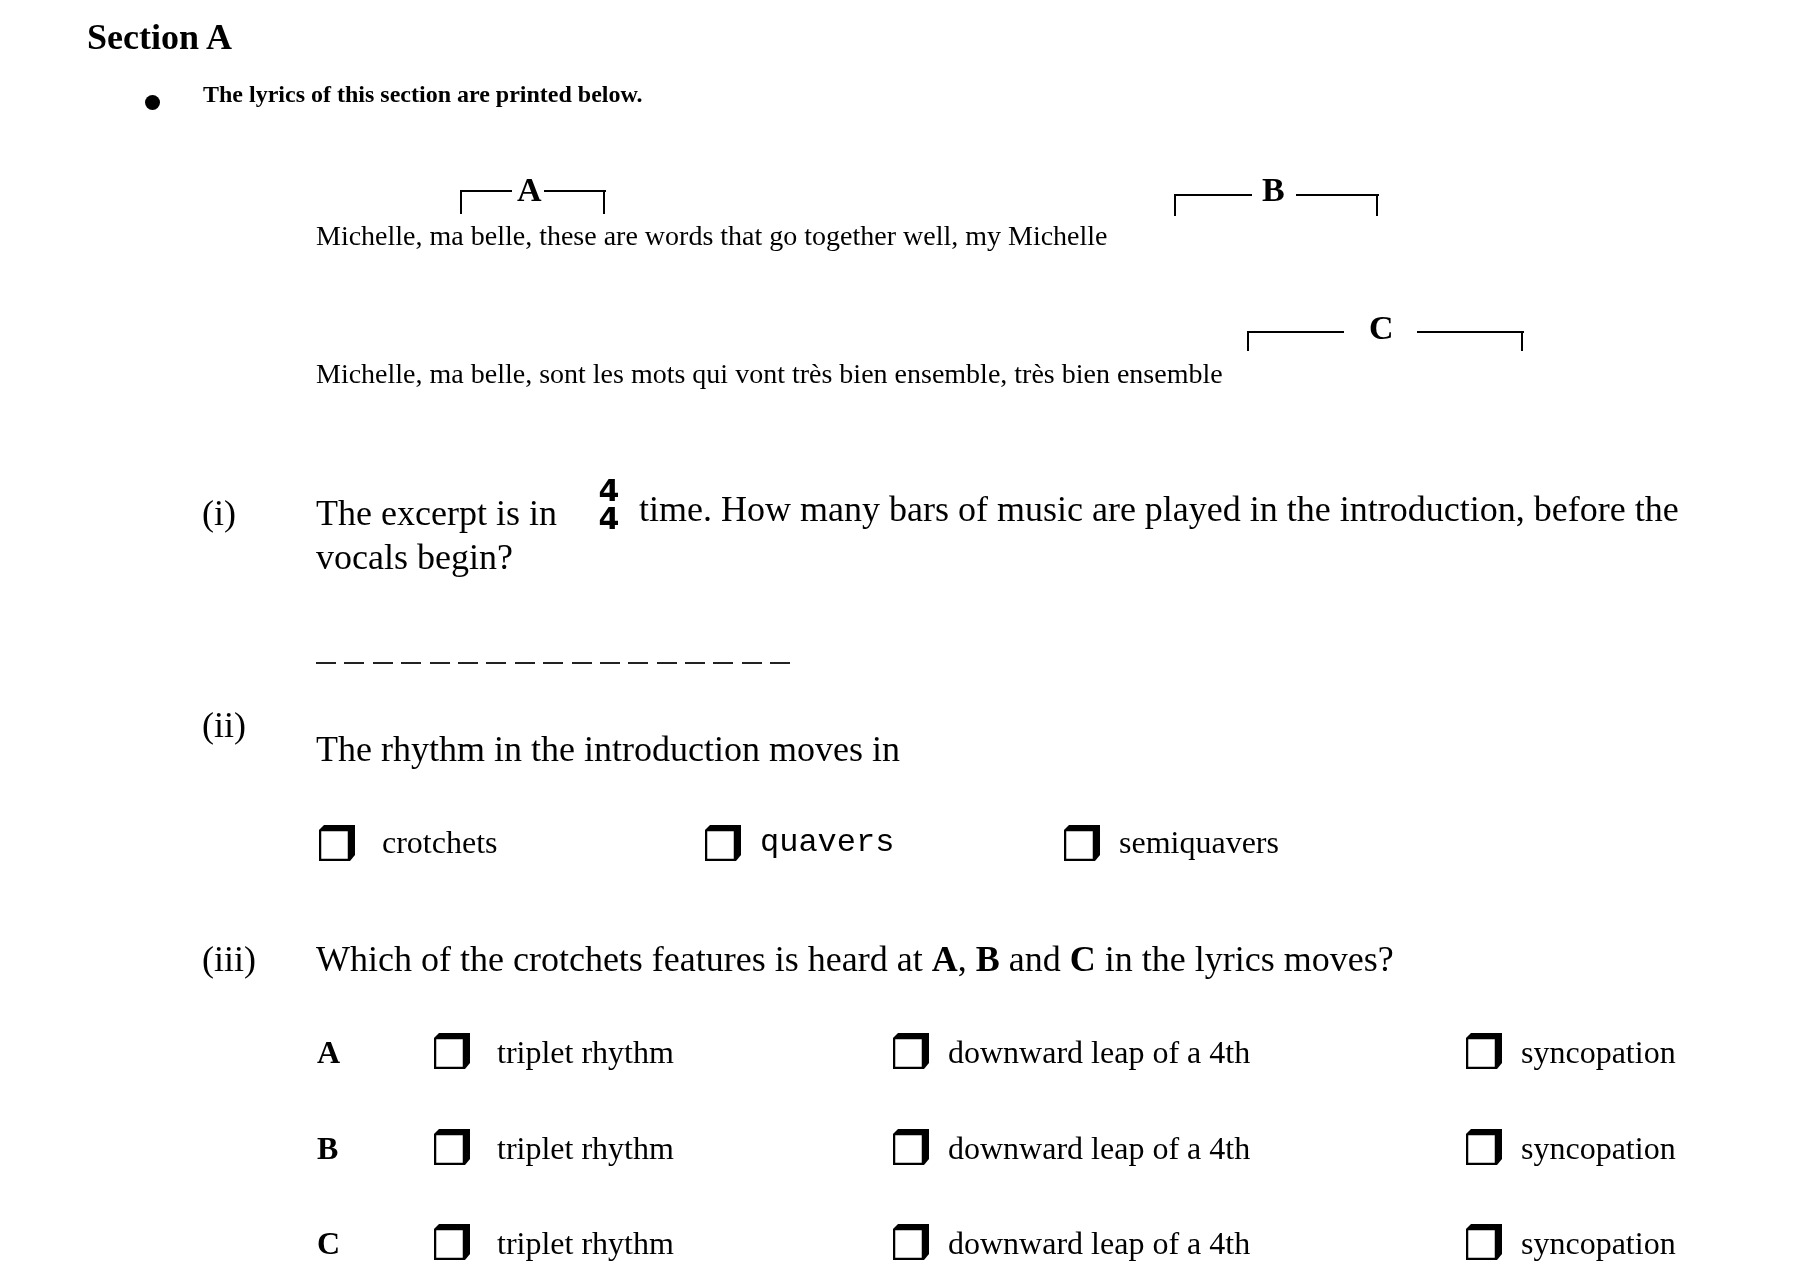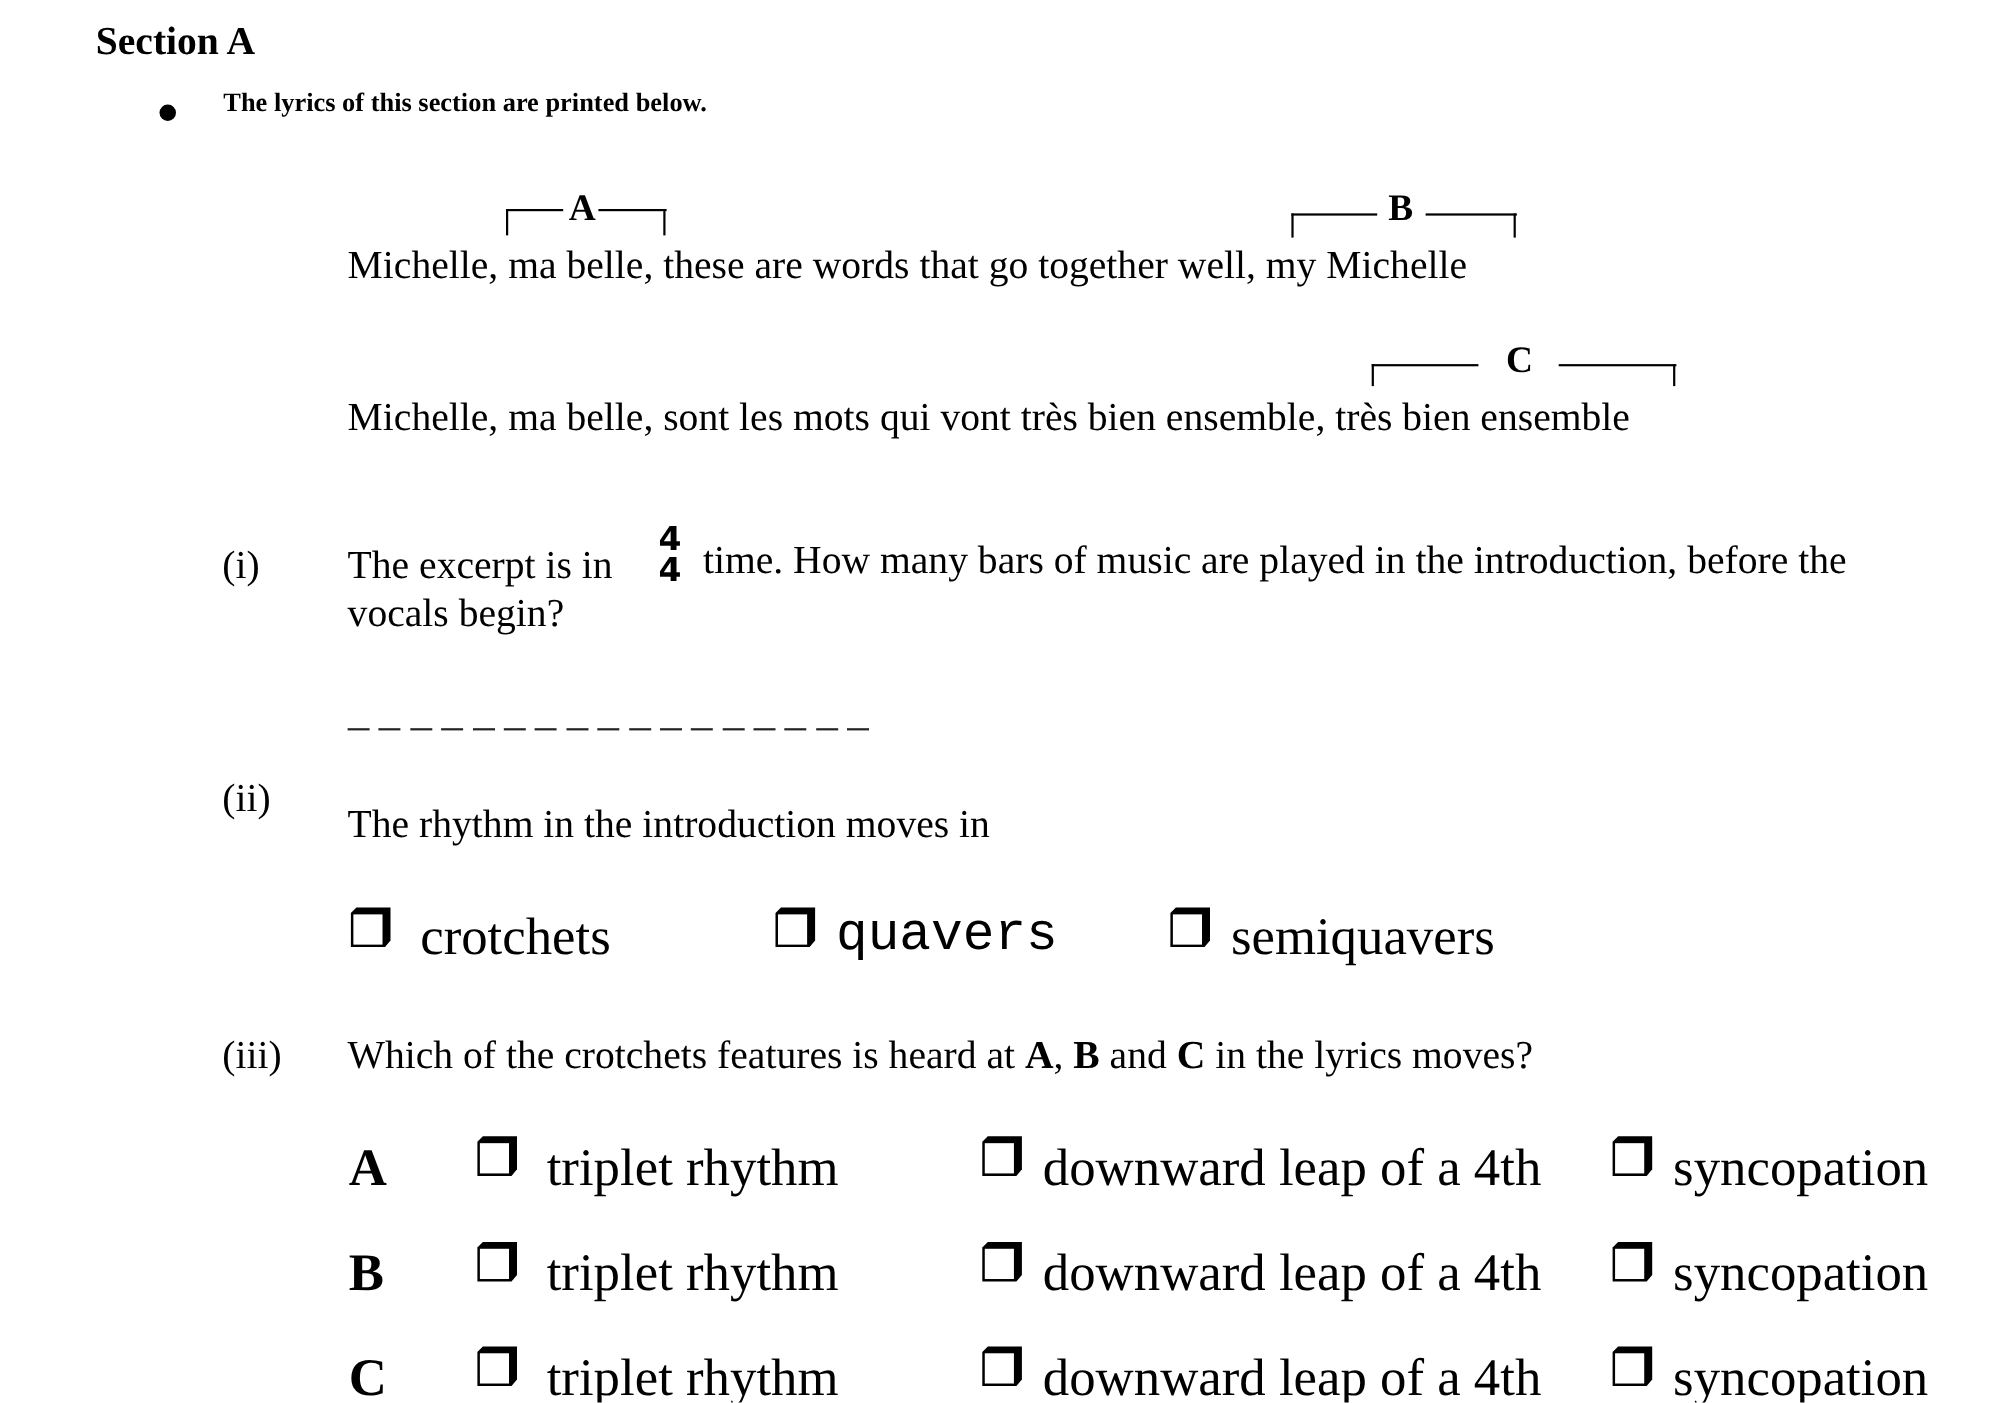--- a/index.html
+++ b/index.html
@@ -23,21 +23,21 @@
     left: 87px; top: 16px;
     font-size: 36px; font-weight: bold;
   }
   .bullet-dot {
     left: 145px; top: 95px;
     width: 15px; height: 15px; border-radius: 50%;
     background: #000;
   }
   .intro-text { left: 203px; top: 82px; }
 
-  .lyric { font-size: 36px; }
+  .lyric { font-size: 28px; }
   .lyric1 { left: 316px; top: 220px; }
   .lyric2 { left: 316px; top: 358px; font-family: Liberation Serif, serif; }
 
   
   .bracket {
     position: absolute;
     height: 0;
   }
   .bracket .line-left, .bracket .line-right {
     position: absolute;
@@ -81,21 +81,21 @@
     margin-right: 8.4px;
   }
 
   .checkbox {
     position: absolute;
     width: 36px; height: 36px;
     cursor: pointer;
   }
   .checkbox svg { display: block; }
 
-  .opt-label { font-size: 48px; }
+  .opt-label { font-size: 32px; }
 </style>
 </head>
 <body>
 
 <div class="abs section-title">Section A</div>
 
 <div class="abs bullet-dot"></div>
 <div class="abs txt intro-text">The lyrics of this section are printed below.</div>
 
 <div class="bracket" style="left:460px; top:190px; width:146px;">

